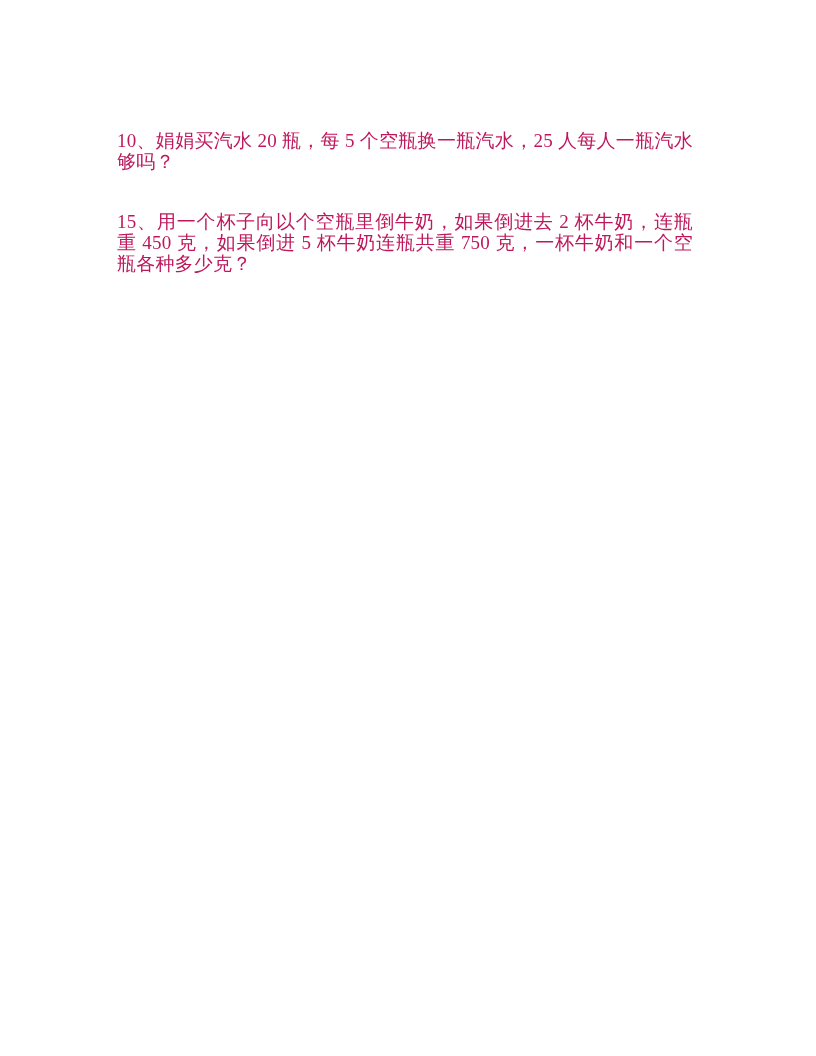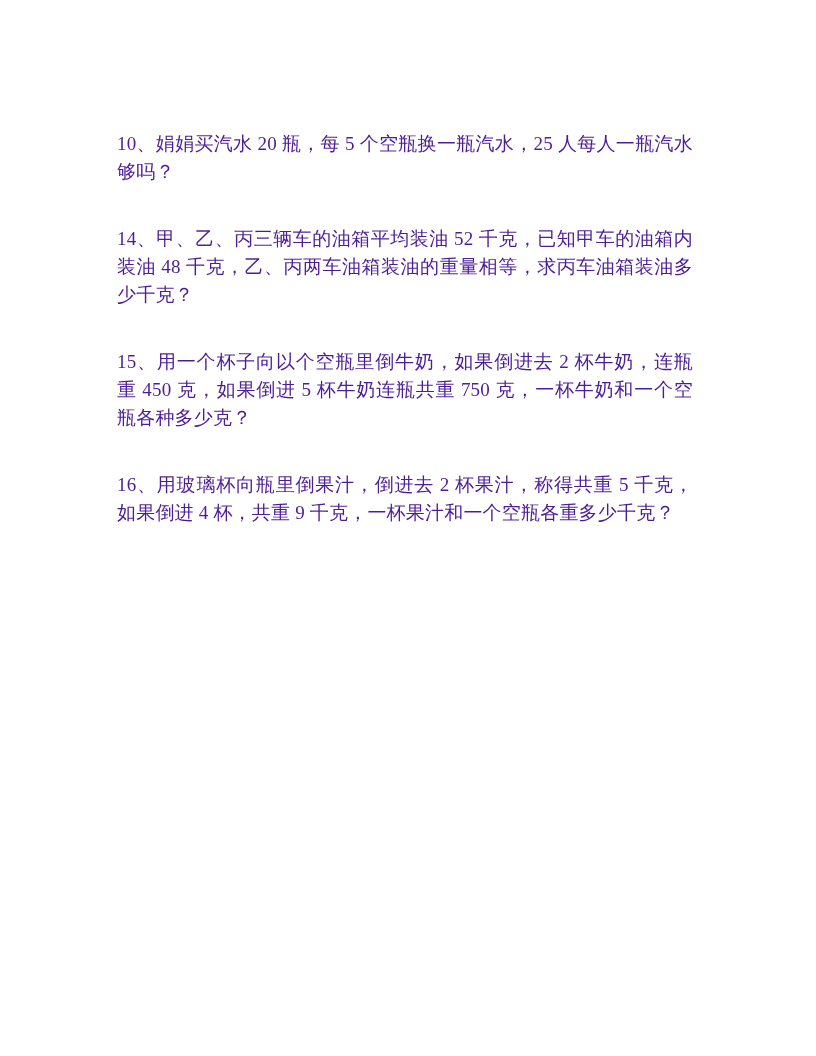--- a/index.html
+++ b/index.html
@@ -17,34 +17,32 @@
   .page {
     box-sizing: border-box;
     width: 816px;
     height: 1056px;
     padding: 130px 115px 40px 117px;
     background: #ffffff;
   }
   .doc-body p.problem {
     margin: 0 8px 39px 0;
     font-size: 19px;
-    line-height: 28px;
-    color: #4c1d95;
+    line-height: 21px;
+    color: #be185d;
     text-align: justify;
     text-justify: inter-ideograph;
     letter-spacing: 0.2px;
     word-break: break-all;
   }
   .doc-body p.problem:last-child {
     margin-bottom: 0;
   }
 </style>
 </head>
 <body>
 
 <div class="page">
   <div class="doc-body">
     <p class="problem">10、娟娟买汽水 20 瓶，每 5 个空瓶换一瓶汽水，25 人每人一瓶汽水够吗？</p>
-    <p class="problem">14、甲、乙、丙三辆车的油箱平均装油 52 千克，已知甲车的油箱内装油 48 千克，乙、丙两车油箱装油的重量相等，求丙车油箱装油多少千克？</p>
     <p class="problem">15、用一个杯子向以个空瓶里倒牛奶，如果倒进去 2 杯牛奶，连瓶重 450 克，如果倒进 5 杯牛奶连瓶共重 750 克，一杯牛奶和一个空瓶各种多少克？</p>
-    <p class="problem">16、用玻璃杯向瓶里倒果汁，倒进去 2 杯果汁，称得共重 5 千克，如果倒进 4 杯，共重 9 千克，一杯果汁和一个空瓶各重多少千克？</p>
   </div>
 </div>
 
 </body></html>

